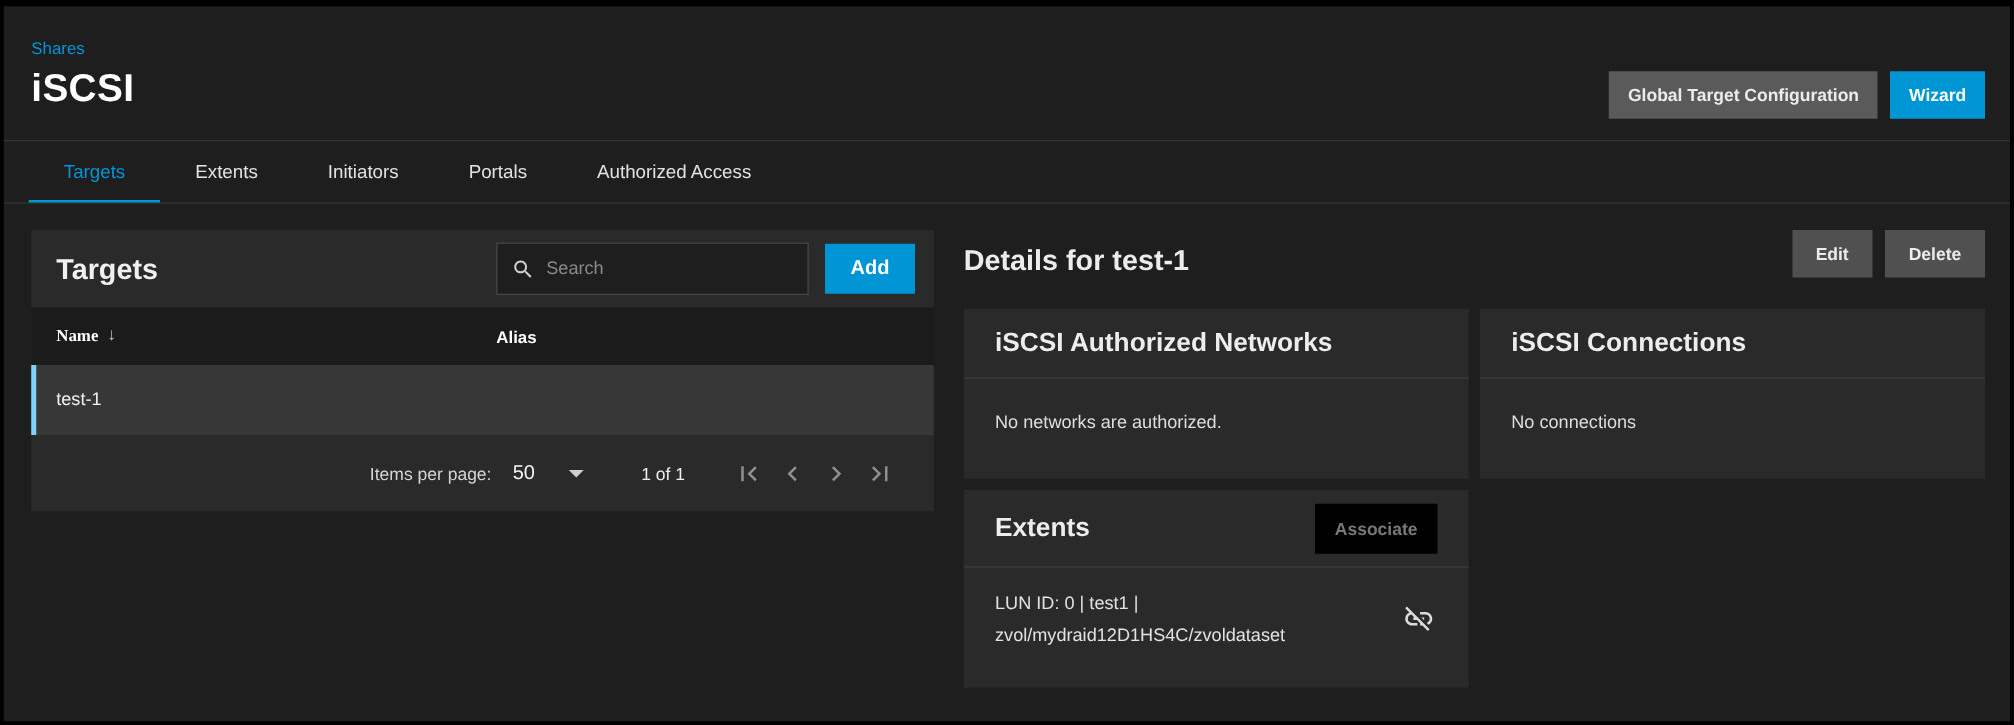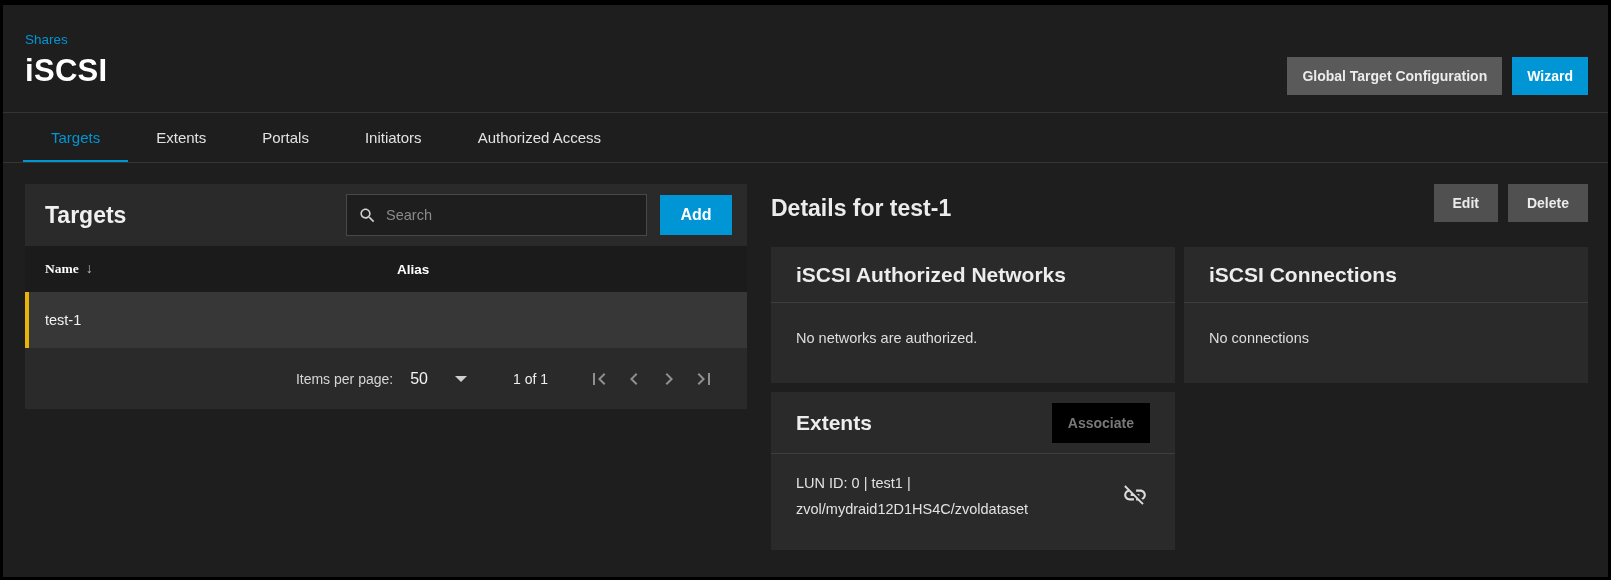--- a/index.html
+++ b/index.html
@@ -26,29 +26,29 @@
   .tabbar { display:flex; border-top:1px solid #343434; border-bottom:1px solid #343434; height:51px; padding-left:20px; }
   .tab { padding:0 28px; line-height:49px; font-size:15px; color:#e2e2e2; cursor:pointer; position:relative; }
   .tab.active { color:#0095d5; }
   .tab.active::after { content:""; position:absolute; left:0; right:0; bottom:0; height:2px; background:#0095d5; }
   
   .main { display:flex; gap:24px; padding:21px 20px 0 22px; align-items:flex-start; }
   
   .tcard { width:722px; background:#2a2a2a; flex:none; }
   .tcard-top { display:flex; align-items:center; height:62px; padding:0 15px 0 20px; }
   .tcard-title { font-size:23px; font-weight:700; color:#f0f0f0; margin-right:auto; }
-  .search-box { width:301px; height:42px; background:#1e1e1e; border:1px solid #484848; display:flex; align-items:center; padding:0 11px; gap:9px; margin-right:13px; }
+  .search-box { width:250px; height:42px; background:#1e1e1e; border:1px solid #484848; display:flex; align-items:center; padding:0 11px; gap:9px; margin-right:13px; }
   .search-box input { flex:1; background:transparent; border:none; outline:none; color:#dddddd; font-size:14.5px; font-family:inherit; min-width:0; }
   .search-box input::placeholder { color:#8a8a8a; }
   .btn-add { width:72px; height:40px; font-size:16px; }
   .thead { display:flex; align-items:center; height:46px; background:#1b1b1b; padding:0 20px; font-size:13.5px; font-weight:700; color:#ffffff; }
   .col-name { width:352px; display:flex; align-items:center; gap:7px; cursor:pointer;font-family:Liberation Serif, serif; }
   .sort-arrow { color:#bcbcbc; font-weight:400; font-size:14px; }
   .col-alias { flex:1; cursor:pointer; }
-  .trow { display:flex; align-items:center; height:56px; background:#373737; border-left:4px solid #eab308; padding:0 20px 0 16px; font-size:14.5px; color:#f2f2f2; cursor:pointer; }
+  .trow { display:flex; align-items:center; height:56px; background:#373737; border-left:4px solid #7dd3fc; padding:0 20px 0 16px; font-size:14.5px; color:#f2f2f2; cursor:pointer; }
   .trow .cell-name { width:352px; }
   .paginator { height:61px; display:flex; align-items:center; justify-content:flex-end; padding-right:30px; color:#d6d6d6; font-size:14px; }
   .ipp-value { color:#f5f5f5; font-size:16px; margin-left:17px; cursor:pointer; display:inline-flex; align-items:center; }
   .caret-down { width:0; height:0; border-left:6px solid transparent; border-right:6px solid transparent; border-top:6px solid #cfcfcf; margin-left:27px; display:inline-block; cursor:pointer; }
   .page-range { margin-left:46px; color:#eeeeee; }
   .pag-nav { display:flex; gap:9px; margin-left:38px; }
   .pag-btn { background:none; border:none; width:26px; height:26px; cursor:pointer; display:flex; align-items:center; justify-content:center; padding:0; }
   .pag-btn svg { fill:#8f8f8f; }
   
   .details { flex:1; }
@@ -78,22 +78,22 @@
     <div class="page-title">iSCSI</div>
     <div class="header-actions">
       <button class="btn btn-lg btn-gray">Global Target Configuration</button>
       <button class="btn btn-lg btn-blue">Wizard</button>
     </div>
   </div>
 
   <div class="tabbar">
     <div class="tab active">Targets</div>
     <div class="tab">Extents</div>
+    <div class="tab">Initiators</div>
     <div class="tab">Portals</div>
-    <div class="tab">Initiators</div>
     <div class="tab">Authorized Access</div>
   </div>
 
   <div class="main">
 
     <div class="tcard">
       <div class="tcard-top">
         <div class="tcard-title">Targets</div>
         <div class="search-box">
           <svg class="search-icon-svg" width="19" height="19" viewBox="0 0 24 24">

